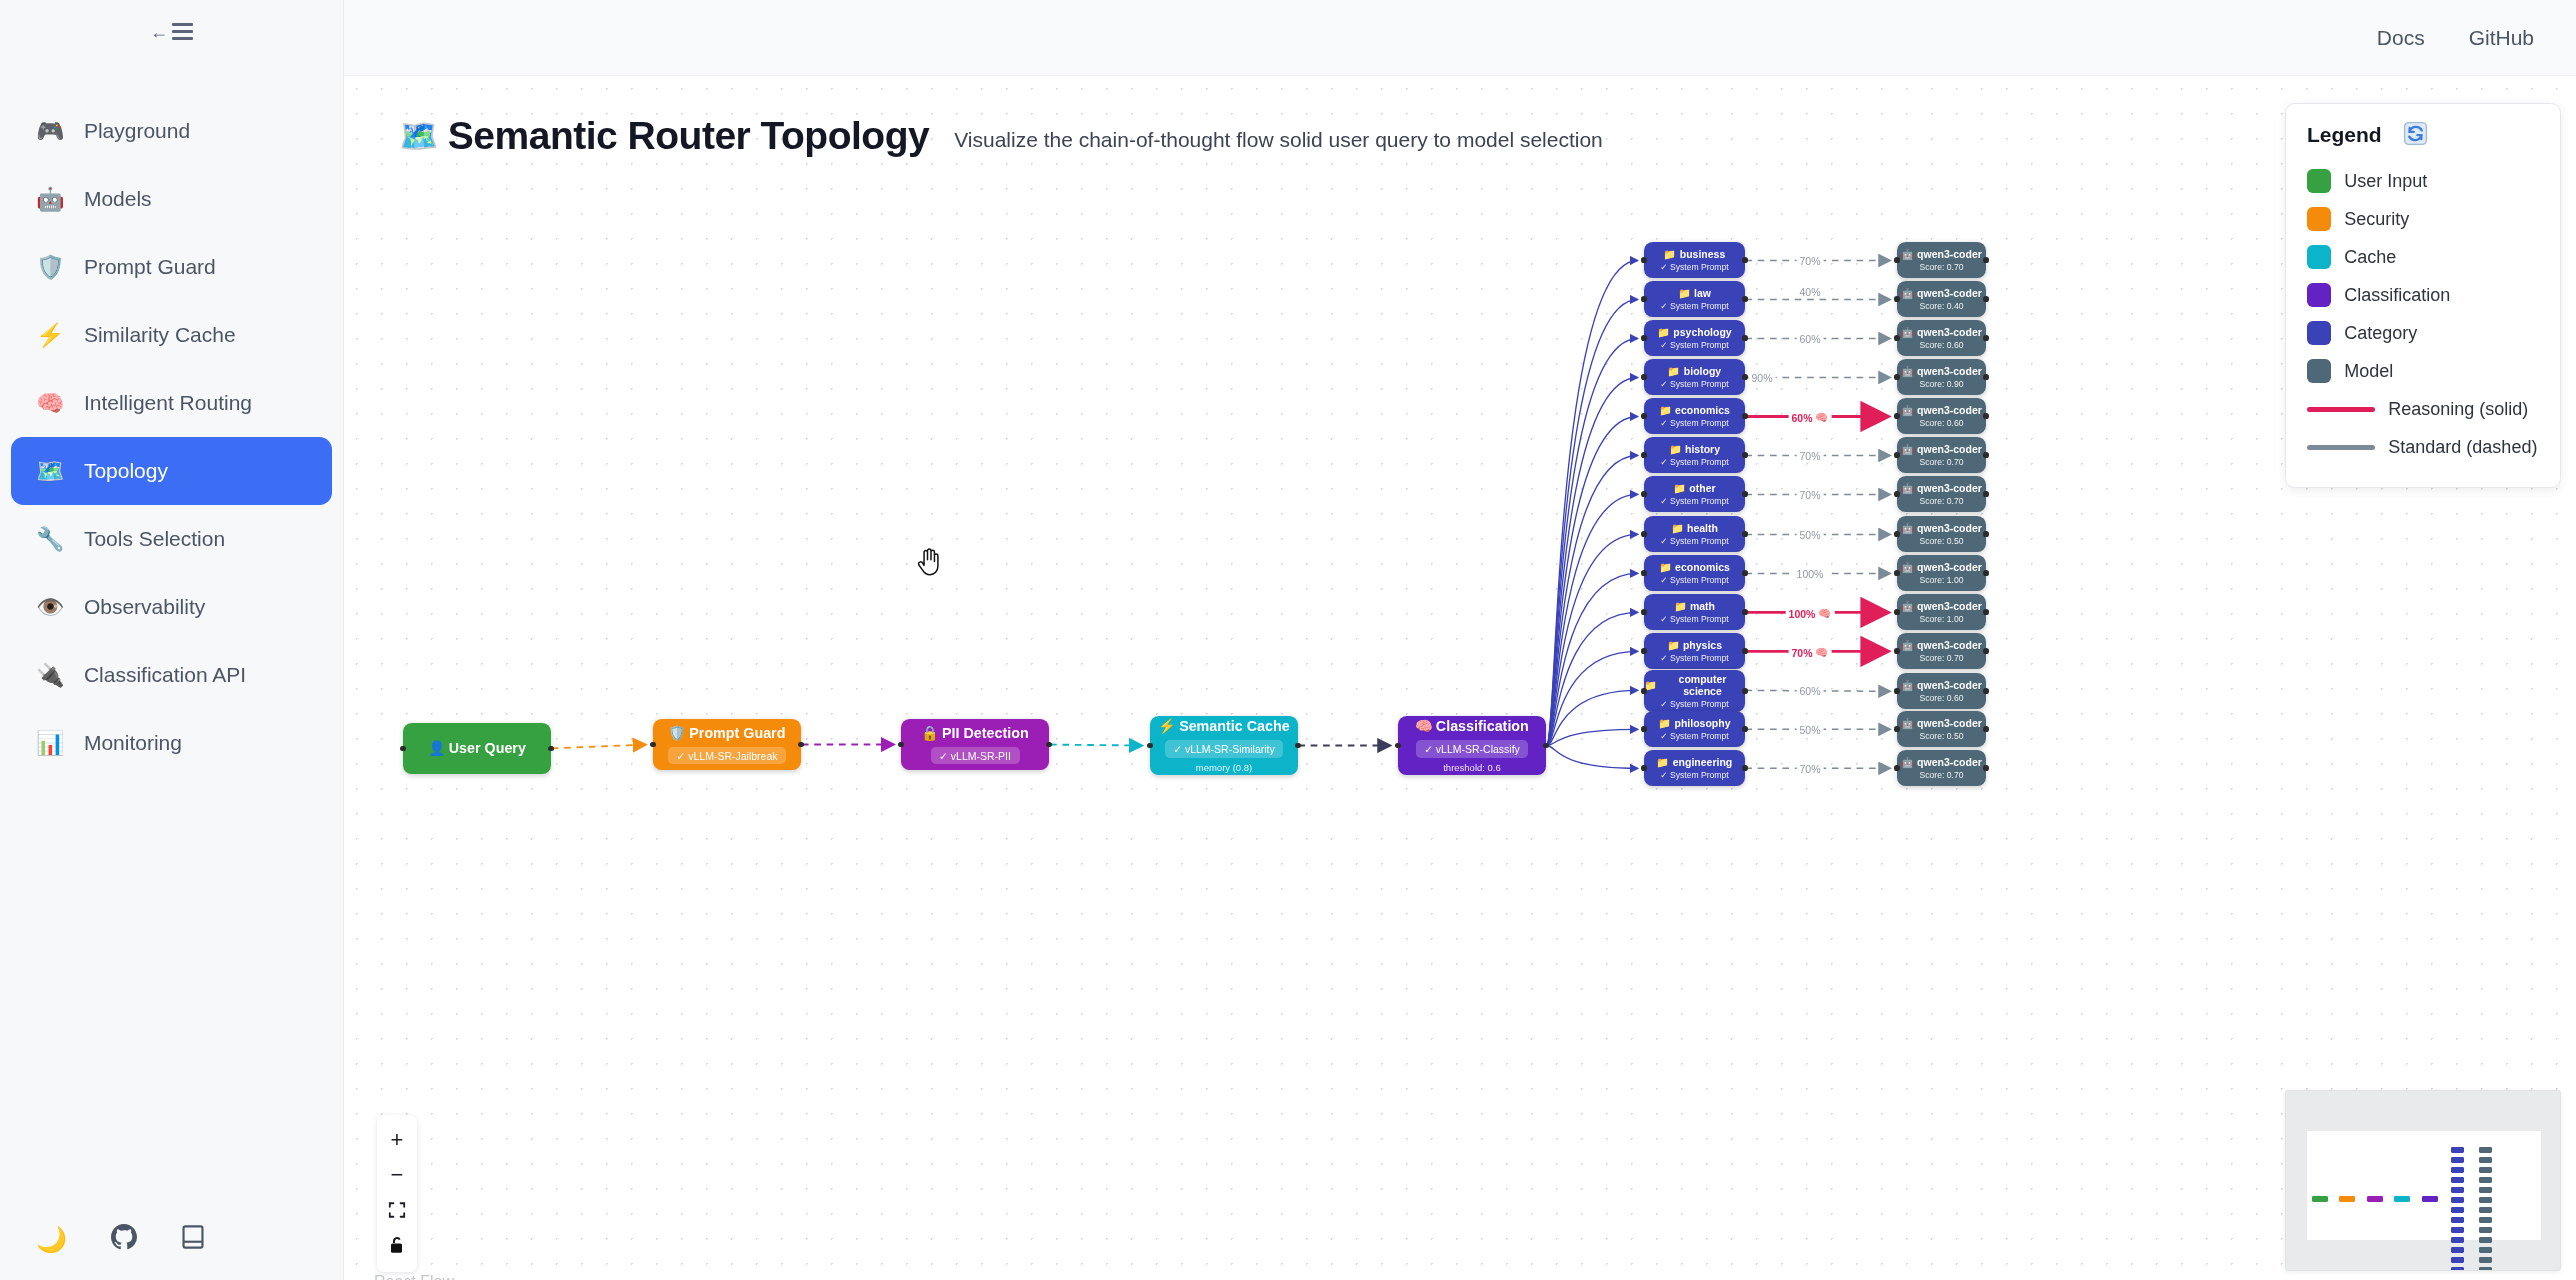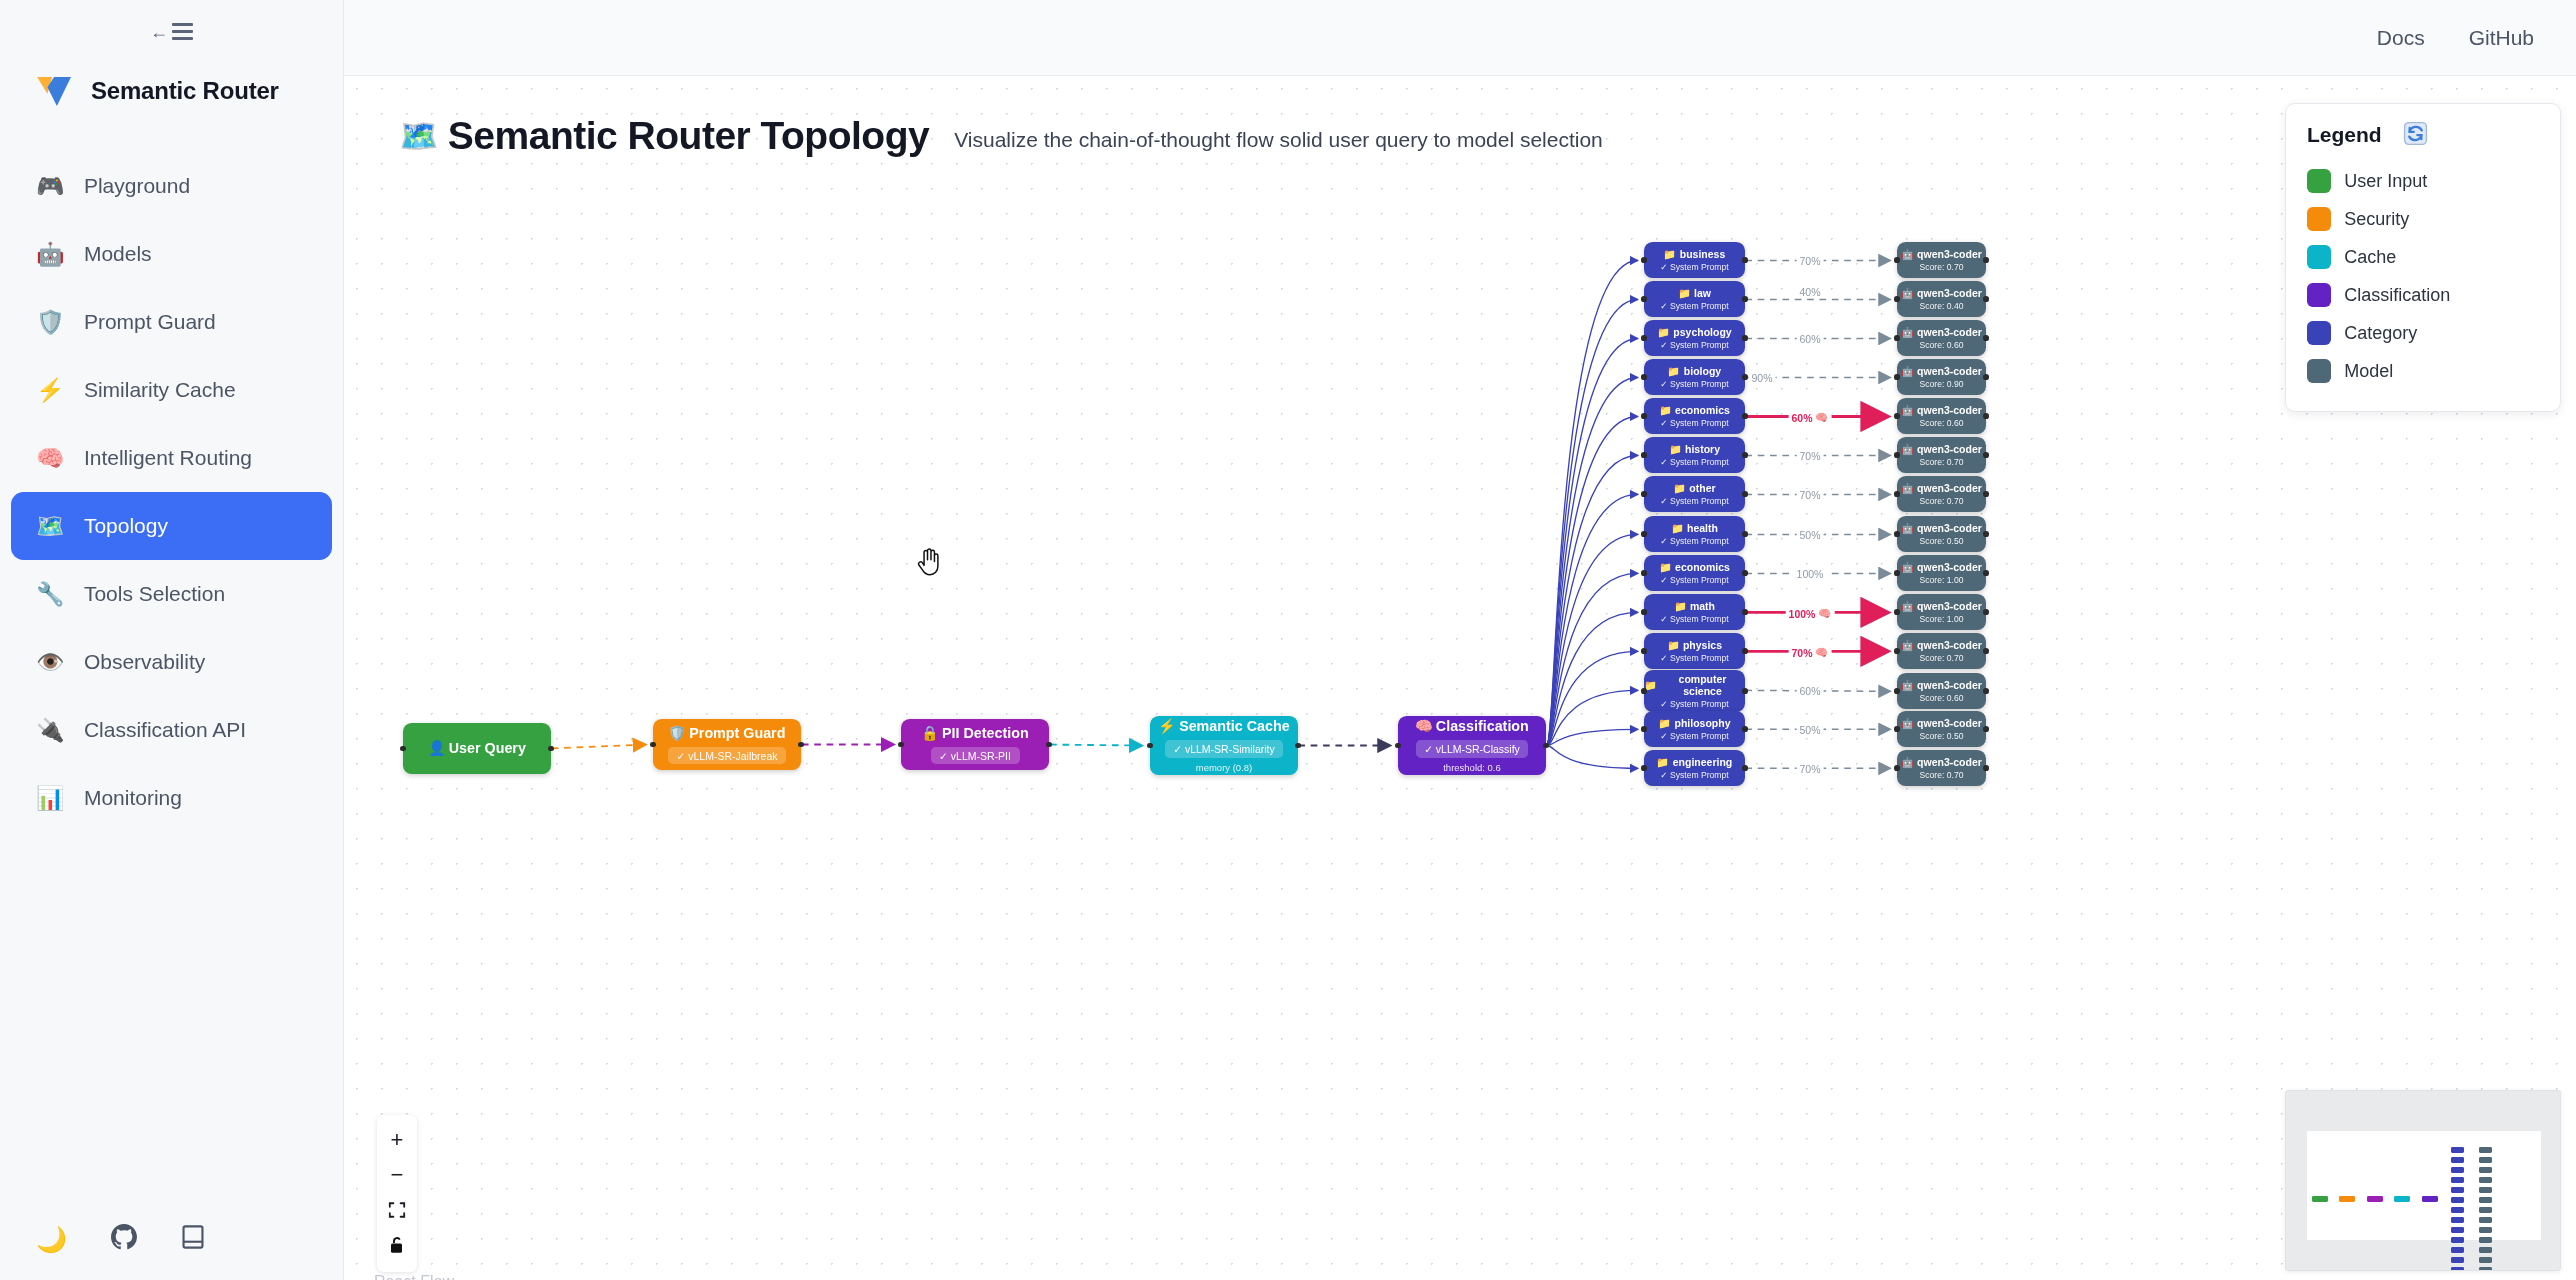--- a/index.html
+++ b/index.html
@@ -166,29 +166,20 @@
       <div class="collapse-btn">
         <span class="arrow">←</span>
         <span class="hamburger">
             <i></i>
             <i></i>
             <i></i>
           </span>
       </div>
     </div>
 
-    <div class="brand">
-      <span class="brand-logo">
-        <svg width="38" height="32" viewBox="0 0 40 34">
-          <polygon points="1,2 17,2 12,20 1,2" fill="#fcb034"></polygon>
-          <polygon points="19,2 37,2 22,33 12,13" fill="#3b7ddd"></polygon>
-        </svg>
-      </span>
-      <span class="brand-name">Semantic Router</span>
-    </div>
 
     <div class="nav" id="nav">
         <div class="nav-item">
           <span class="emoji">🎮</span>
           <span>Playground</span>
         </div>
         <div class="nav-item">
           <span class="emoji">🤖</span>
           <span>Models</span>
         </div>
@@ -704,20 +695,30 @@
             </div>
             <div class="lrow">
               <span class="sw" style="background:#3a42b8"></span>
               <span>Category</span>
             </div>
             <div class="lrow">
               <span class="sw" style="background:#4f6877"></span>
               <span>Model</span>
             </div>
           </div>
+        <div id="legend-lines">
+            <div class="lrow">
+              <span class="ln" style="background:#e01e5a"></span>
+              <span>Reasoning (solid)</span>
+            </div>
+            <div class="lrow">
+              <span class="ln" style="background:#7b8b97"></span>
+              <span>Standard (dashed)</span>
+            </div>
+          </div>
       </div>
 
       <div id="controls">
         <div class="cbtn">+</div>
         <div class="cbtn">−</div>
         <div class="cbtn">
           <svg width="18" height="18" viewBox="0 0 20 20" fill="none" stroke="#1a1d24" stroke-width="2" stroke-linecap="round">
             <path d="M2 6.5V2.5h4"></path>
               <path d="M14 2.5h4v4"></path>
               <path d="M18 13.5v4h-4"></path>

